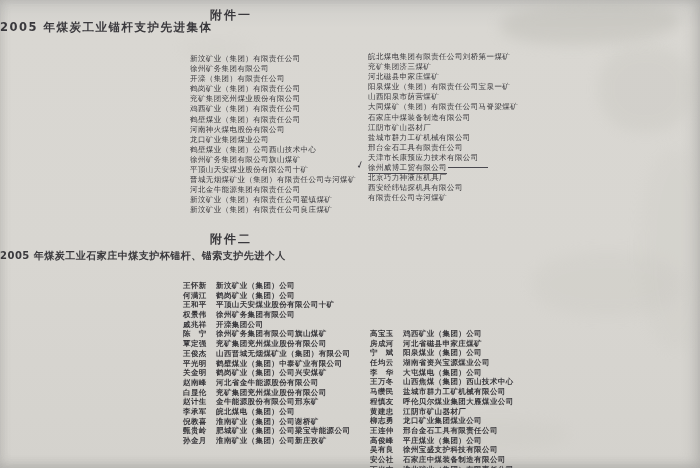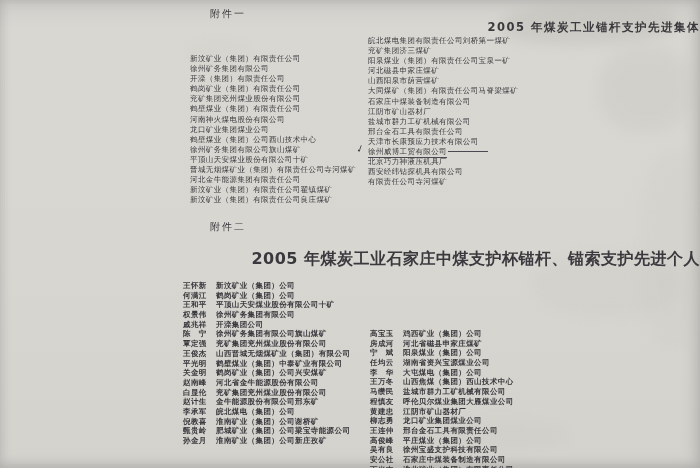--- a/index.html
+++ b/index.html
@@ -11,31 +11,31 @@
     box-shadow:inset -6px 0 14px rgba(90,90,88,.18), inset 0 -4px 10px rgba(90,90,88,.12), inset 4px 0 8px rgba(120,120,118,.08);
   }
   .smudge{position:absolute;filter:blur(7px);border-radius:45%;pointer-events:none;}
   .s1{left:500px;top:2px;width:180px;height:42px;background:#b7b6af;opacity:.38;transform:rotate(-2deg);}
   .s2{left:598px;top:46px;width:95px;height:86px;background:#bcbbb4;opacity:.22;}
   .s3{left:532px;top:252px;width:150px;height:64px;background:#c2c1ba;opacity:.18;}
   .s4{left:428px;top:420px;width:140px;height:30px;background:#c2c1ba;opacity:.16;}
   .s5{left:182px;top:40px;width:70px;height:18px;background:#c6c5be;opacity:.14;}
   .s6{left:640px;top:150px;width:70px;height:200px;background:#c3c2bb;opacity:.14;}
 
-  .att-label{position:absolute;font-size:10px;font-weight:normal;letter-spacing:2px;white-space:nowrap;}
+  .att-label{position:absolute;font-size:12px;font-weight:bold;letter-spacing:2px;white-space:nowrap;}
   #att1{left:210px;top:7px;}
-  #att2{left:210px;top:220px;}
-  .doc-title{position:absolute;left:0;width:700px;text-align:right;font-weight:bold;white-space:nowrap;}
+  #att2{left:210px;top:231px;}
+  .doc-title{position:absolute;left:0;width:700px;text-align:left;font-weight:bold;white-space:nowrap;}
   #title1{top:20px;font-size:11.5px;letter-spacing:1.5px;}
-  #title2{top:249px;font-size:16px;letter-spacing:.5px;}
+  #title2{top:249px;font-size:10px;letter-spacing:.5px;}
 
   .list{position:absolute;}
   .row{height:10.1px;line-height:10.1px;font-size:7.5px;letter-spacing:.4px;white-space:nowrap;position:relative;}
   #c-left{left:190px;top:54px;}
-  #c-right{left:368px;top:36px;}
+  #c-right{left:368px;top:52px;}
   #i-left{left:183px;top:281px;}
   #i-right{left:370px;top:281px;margin-top:48px;}
   #i-left .row,#i-right .row{height:9.7px;line-height:9.7px;font-weight:bold;}
   .pname{display:inline-block;min-width:33px;}
   .marked .txt{border-bottom:1px solid #4a4950;padding-bottom:.5px;}
   .u-ext{display:inline-block;width:40px;height:1px;background:#4a4950;margin-left:1px;vertical-align:2px;}
   .mark-glyph{position:absolute;left:-12px;top:-3px;font-size:10px;color:#3c3b41;transform:rotate(-18deg);font-weight:bold;}
 </style>
 </head>
 <body>
@@ -50,36 +50,37 @@
 
   <div id="att1" class="att-label">附件一</div>
   <div id="title1" class="doc-title">2005 年煤炭工业锚杆支护先进集体</div>
 
   <div id="c-left" class="list">
       <div class="row"><span class="txt">新汶矿业（集团）有限责任公司</span></div>
       <div class="row"><span class="txt">徐州矿务集团有限公司</span></div>
       <div class="row"><span class="txt">开滦（集团）有限责任公司</span></div>
       <div class="row"><span class="txt">鹤岗矿业（集团）有限责任公司</span></div>
       <div class="row"><span class="txt">兖矿集团兖州煤业股份有限公司</span></div>
+      <div class="row"><span class="txt">鸡西矿业（集团）有限责任公司</span></div>
       <div class="row"><span class="txt">鹤壁煤业（集团）有限责任公司</span></div>
       <div class="row"><span class="txt">河南神火煤电股份有限公司</span></div>
       <div class="row"><span class="txt">龙口矿业集团煤业公司</span></div>
       <div class="row"><span class="txt">鹤壁煤业（集团）公司西山技术中心</span></div>
       <div class="row"><span class="txt">徐州矿务集团有限公司旗山煤矿</span></div>
       <div class="row"><span class="txt">平顶山天安煤业股份有限公司十矿</span></div>
       <div class="row"><span class="txt">晋城无烟煤矿业（集团）有限责任公司寺河煤矿</span></div>
       <div class="row"><span class="txt">河北金牛能源集团有限责任公司</span></div>
       <div class="row"><span class="txt">新汶矿业（集团）有限责任公司翟镇煤矿</span></div>
       <div class="row"><span class="txt">新汶矿业（集团）有限责任公司良庄煤矿</span></div>
     </div>
   <div id="c-right" class="list">
       <div class="row"><span class="txt">皖北煤电集团有限责任公司刘桥第一煤矿</span></div>
       <div class="row"><span class="txt">兖矿集团济三煤矿</span></div>
+      <div class="row"><span class="txt">河北磁县申家庄煤矿</span></div>
       <div class="row"><span class="txt">阳泉煤业（集团）有限责任公司宝泉一矿</span></div>
-      <div class="row"><span class="txt">河北磁县申家庄煤矿</span></div>
       <div class="row"><span class="txt">山西阳泉市荫营煤矿</span></div>
       <div class="row"><span class="txt">大同煤矿（集团）有限责任公司马脊梁煤矿</span></div>
       <div class="row"><span class="txt">石家庄中煤装备制造有限公司</span></div>
       <div class="row"><span class="txt">江阴市矿山器材厂</span></div>
       <div class="row"><span class="txt">盐城市群力工矿机械有限公司</span></div>
       <div class="row"><span class="txt">邢台金石工具有限责任公司</span></div>
       <div class="row"><span class="txt">天津市长康预应力技术有限公司</span></div>
       <div class="row marked"><span class="mark-glyph">✓</span><span class="txt">徐州威博工贸有限公司</span><span class="u-ext"></span></div>
       <div class="row"><span class="txt">北京巧力神液压机具厂</span></div>
       <div class="row"><span class="txt">西安经纬钻探机具有限公司</span></div>

